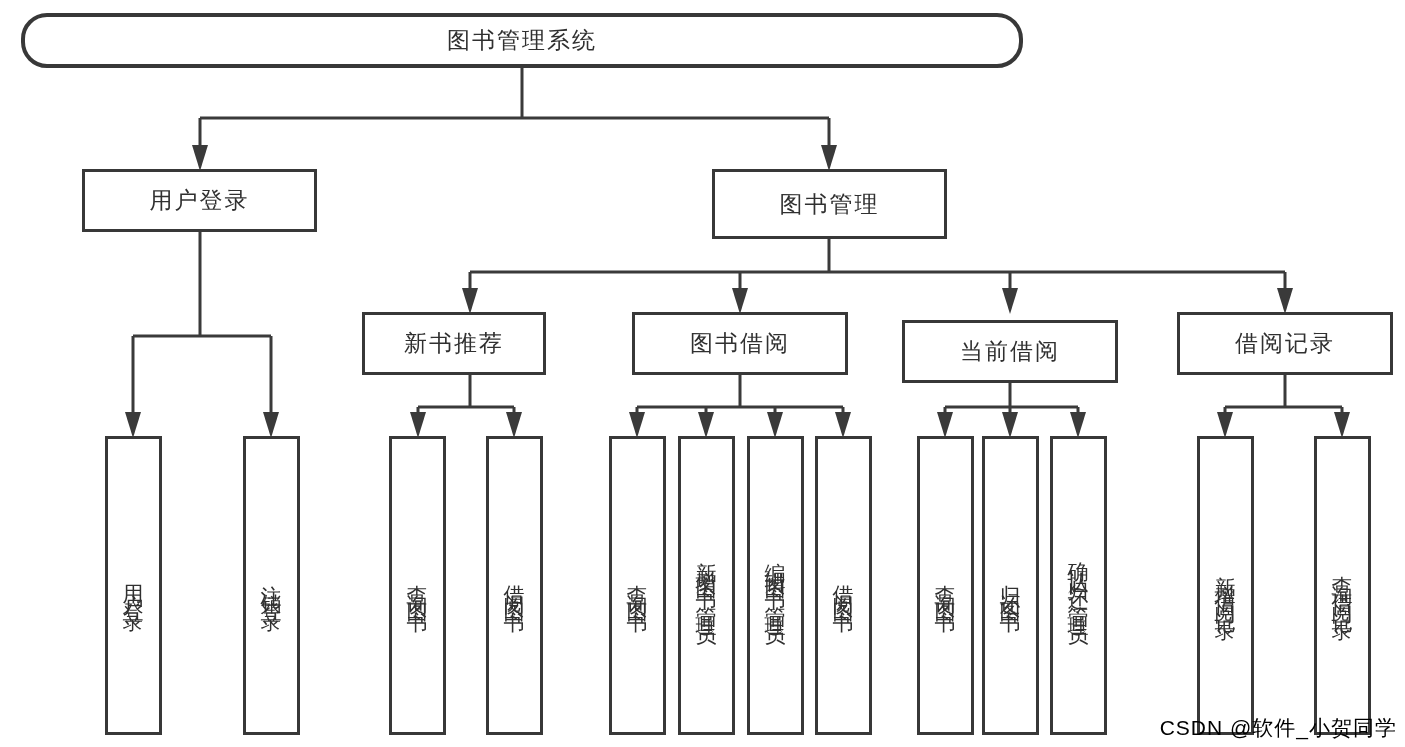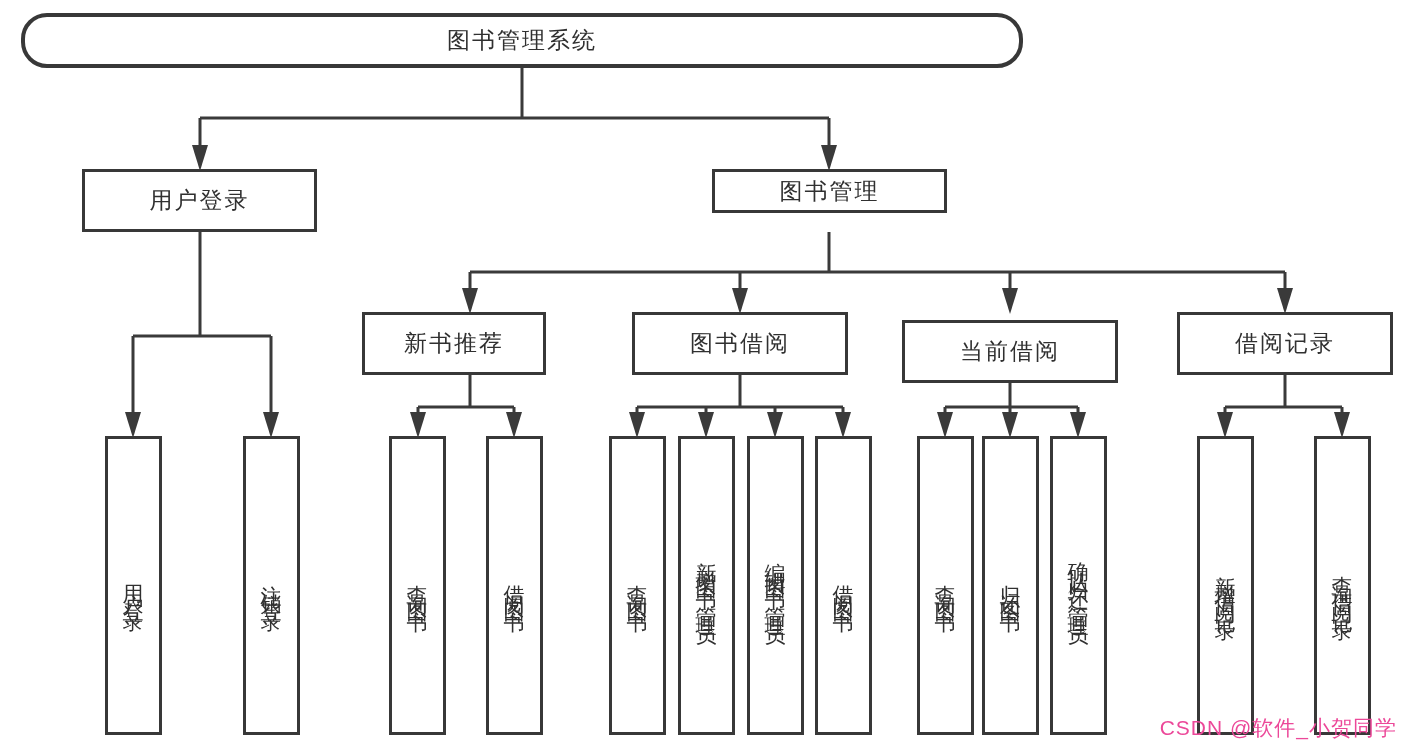--- a/index.html
+++ b/index.html
@@ -26,21 +26,21 @@
     align-items: center;
     justify-content: center;
     color: #303030;
     font-size: 23px;
     letter-spacing: 2px;
     z-index: 1;
     white-space: nowrap;
   }
   .root  { left: 21px;  top: 13px;  width: 1002px; height: 55px; border-width: 4px; border-radius: 26px; }
   .l2a   { left: 82px;  top: 169px; width: 235px;  height: 63px; }
-  .l2b   { left: 712px; top: 169px; width: 235px;  height: 44px; }
+  .l2b   { left: 712px; top: 169px; width: 235px;  height: 70px; }
   .l3a   { left: 362px;  top: 312px; width: 184px; height: 63px; }
   .l3b   { left: 632px;  top: 312px; width: 216px; height: 63px; text-align: center; }
   .l3c   { left: 902px;  top: 312px; width: 216px; height: 63px; margin-top: 8px; }
   .l3d   { left: 1177px; top: 312px; width: 216px; height: 63px; }
   .leaf  { top: 436px; width: 57px; height: 299px; }
   .lf1  { left: 105px; }
   .lf2  { left: 243px; }
   .lf3  { left: 389px; }
   .lf4  { left: 486px; }
   .lf5  { left: 609px; }
@@ -59,21 +59,21 @@
     letter-spacing: 9px;
     line-height: 1;
     color: #303030;
   }
   .watermark {
     position: absolute;
     right: 8px;
     top: 714px;
     font-size: 21px;
     letter-spacing: 1px;
-    color: #ec4899;
+    color: #000000;
     z-index: 3;
     white-space: nowrap;
   }
 </style>
 </head>
 <body>
 
 <div class="canvas">
 
   <svg class="wires" width="1405" height="747" viewBox="0 0 1405 747" xmlns="http://www.w3.org/2000/svg">

